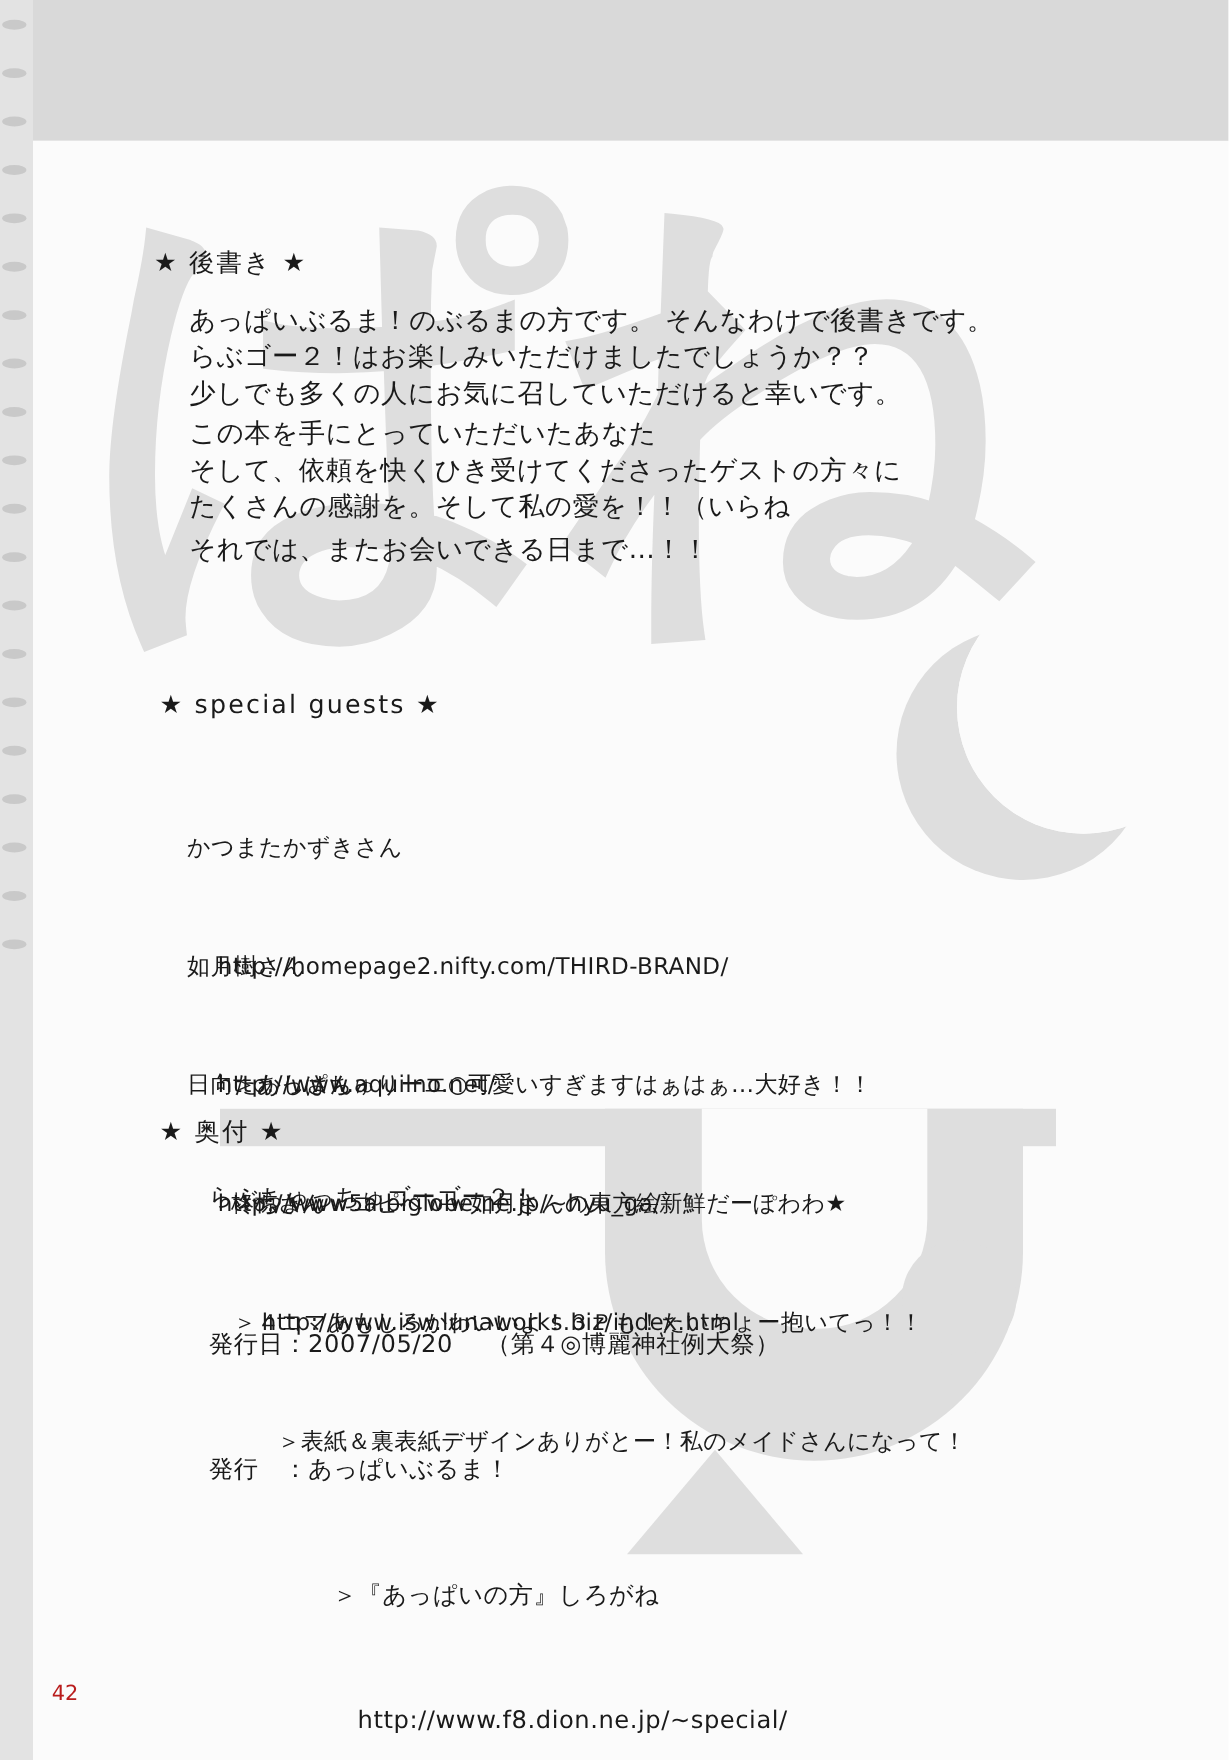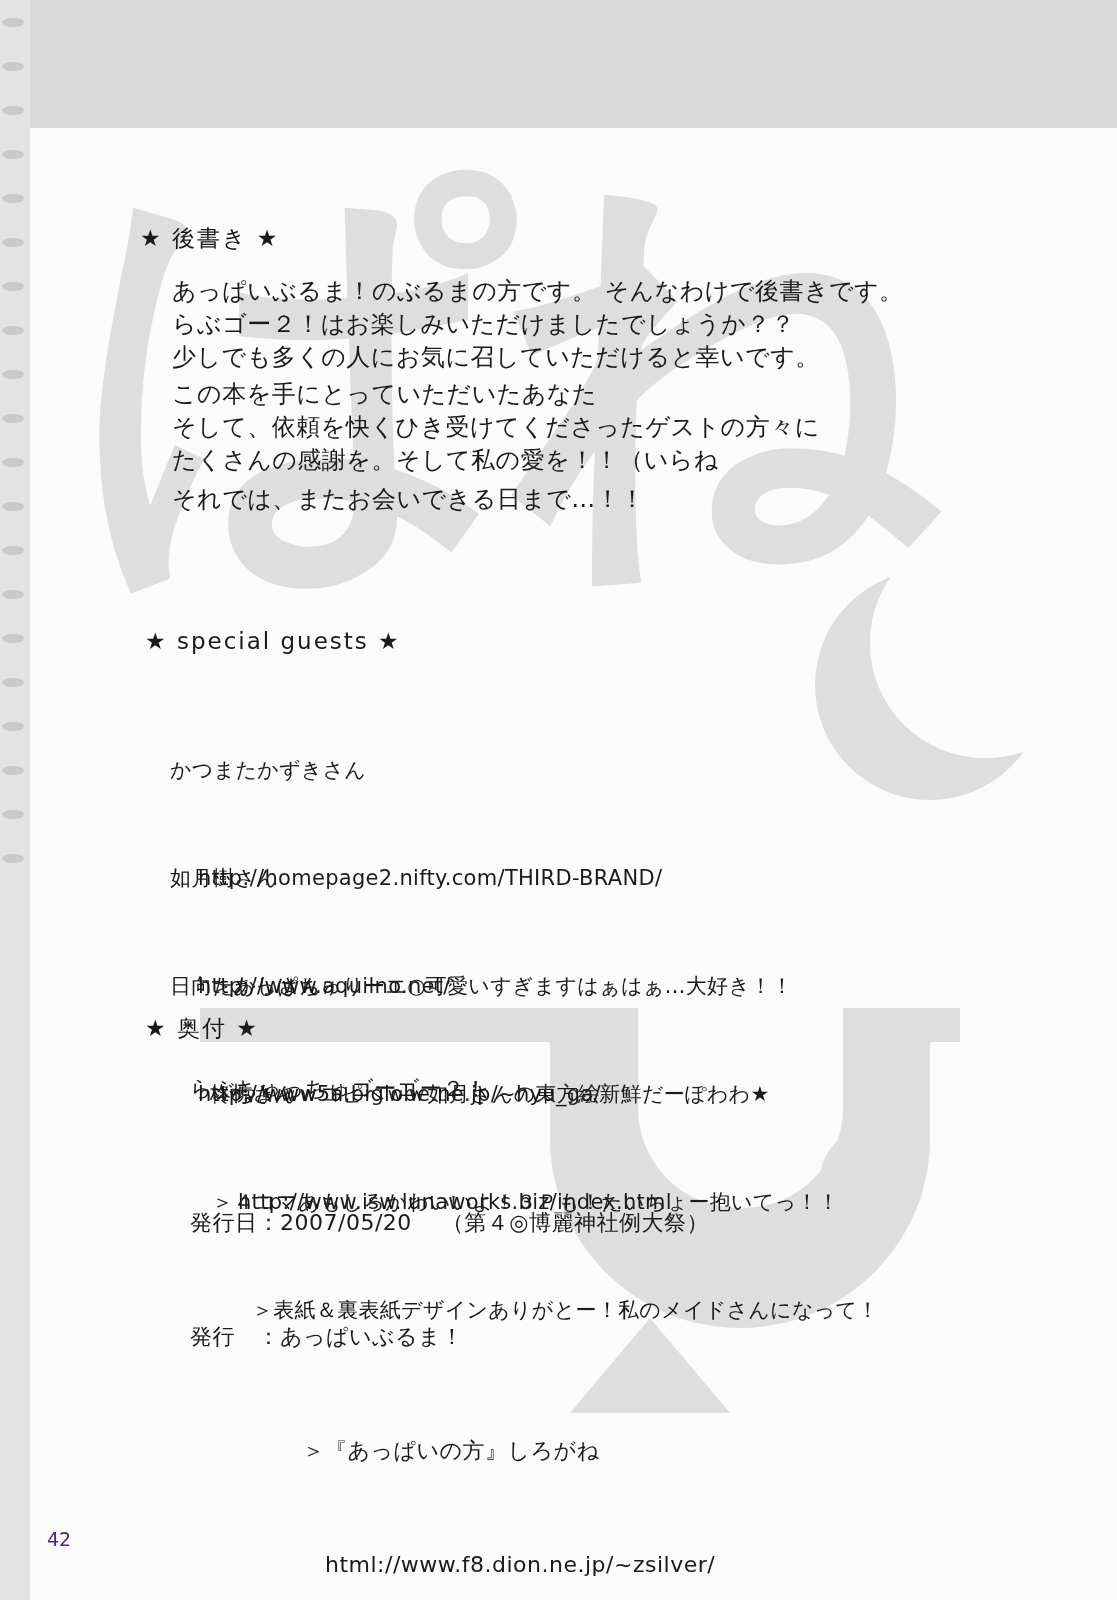--- a/index.html
+++ b/index.html
@@ -145,21 +145,21 @@
     position: absolute;
     font-size: 22px;
     line-height: 38px;
     white-space: pre;
     letter-spacing: 0.5px;
   }
   .pagenum {
     position: absolute;
     left: 47px; top: 1528px;
     font-size: 19px;
-    color: #4c1d95;
+    color: #b91c1c;
   }
 </style>
 </head>
 <body>
 
 <div class="page">
 
   <div class="scan-top"></div>
   <div class="scan-left">
     <div class="spiral" style="top:18px"></div>
@@ -236,21 +236,21 @@
       </div>
 
       <div class="heading" style="left:115px; top:885px;">★ 奥付 ★</div>
 
       <div class="colophon" style="left:160px; top:942px;text-align:right;">らぶちゅっちゅゴーゴー２！</div>
 
       <div class="colophon" style="left:160px; top:1000px;">
         <div>発行日：2007/05/20 　（第４◎博麗神社例大祭）</div>
         <div>発行　：あっぱいぶるま！</div>
         <div>　　　　　＞『あっぱいの方』しろがね</div>
-        <div>　　　　　　html://www.f8.dion.ne.jp/~zsilver/</div>
+        <div>　　　　　　http://www.f8.dion.ne.jp/~special/</div>
         
         
         
         
       </div>
 
     </div>
   </div>
 
   <div class="pagenum">42</div>

